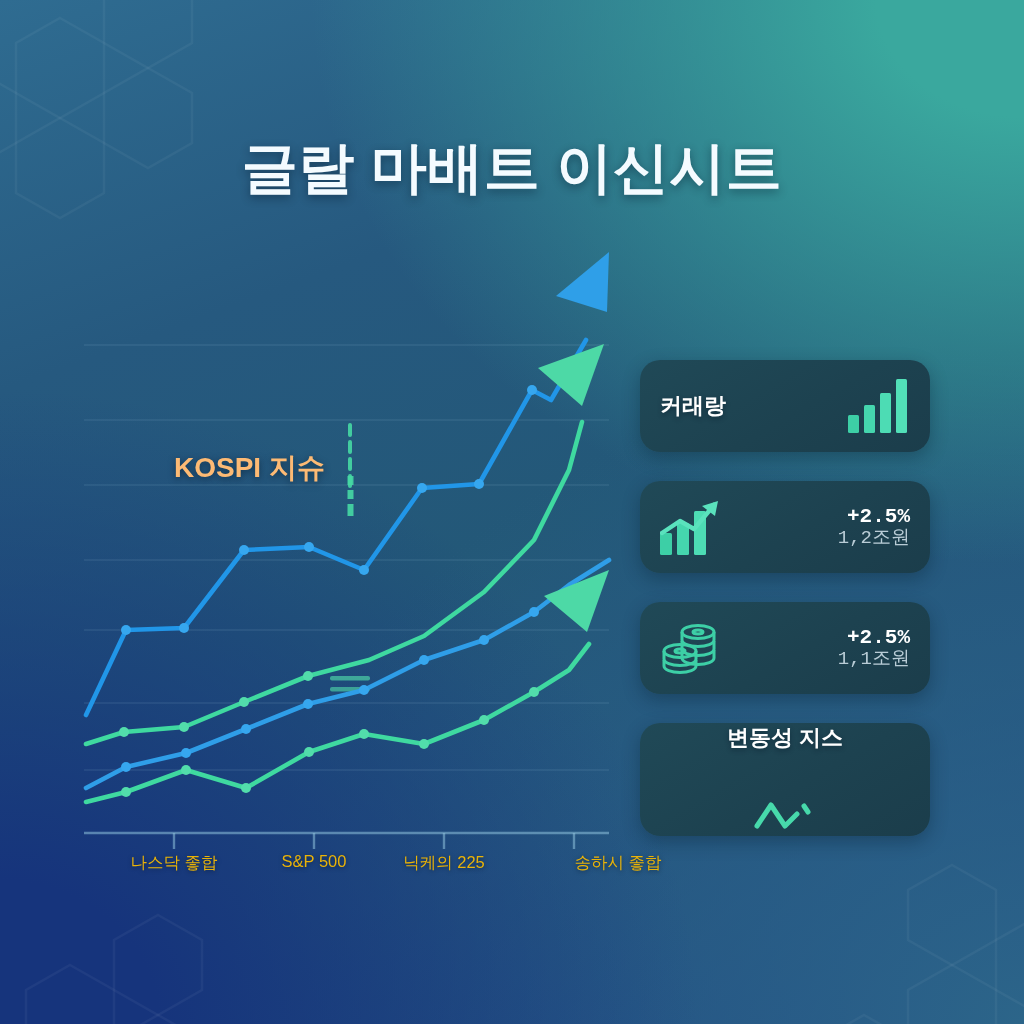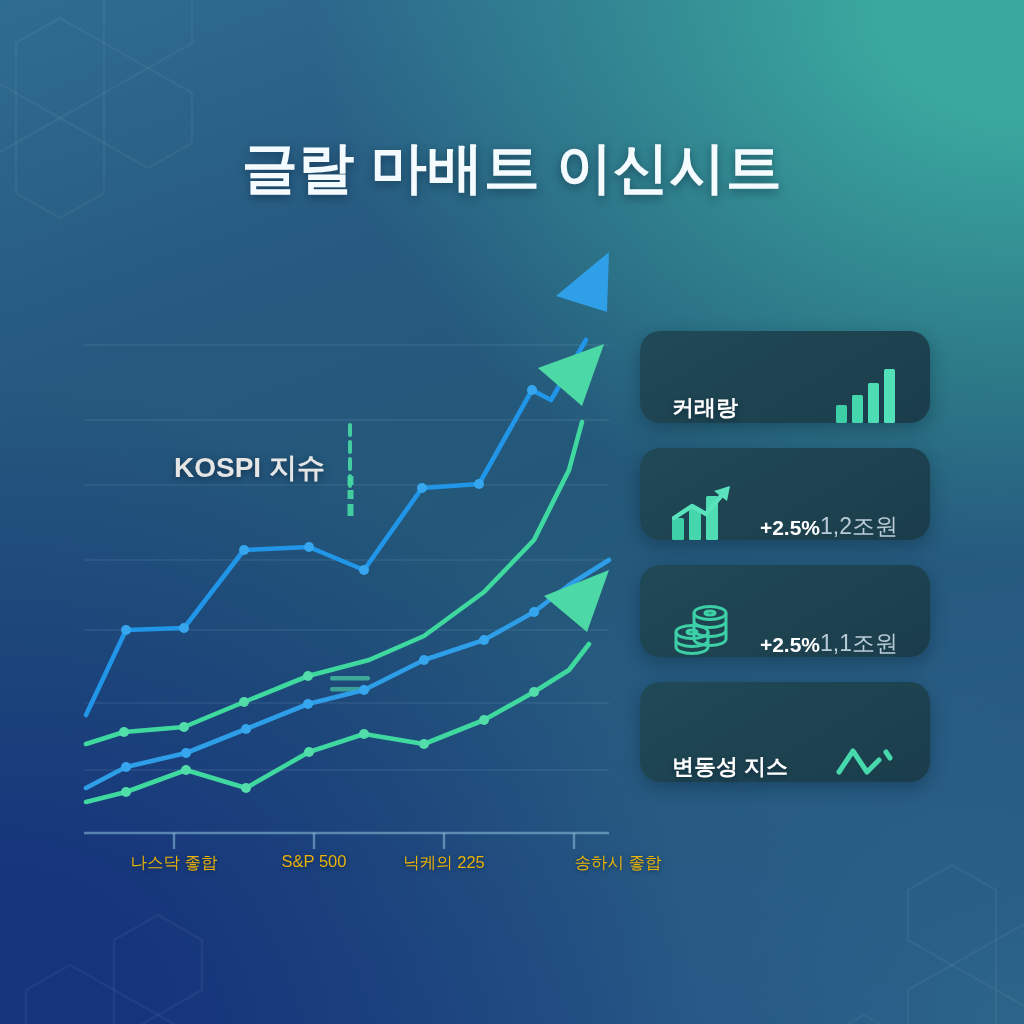--- a/index.html
+++ b/index.html
@@ -27,57 +27,58 @@
     font-size:56px;font-weight:bold;color:#f4fbff;letter-spacing:.5px;
     text-shadow:0 3px 10px rgba(4,22,40,.45);
     white-space:nowrap;
   }
 
   
   .chart-wrap{position:absolute;left:64px;top:240px;width:560px;height:660px;}
   .chart-svg{position:absolute;left:0;top:0;}
   .kospi-label{
     position:absolute;left:110px;top:209px;width:260px;text-align:left;
-    font-size:28px;font-weight:bold;color:#e5e5e5;
+    font-size:28px;font-weight:bold;color:#fdba74;
     text-shadow:0 2px 7px rgba(3,18,35,.55);
     white-space:nowrap;
   }
   .xlabels{
     position:absolute;left:0;top:612px;width:560px;height:34px;
   }
   .xlabel{
     position:absolute;transform:translateX(-50%);
     font-size:16.5px;color:#eab308;white-space:nowrap;
     text-shadow:0 1px 4px rgba(3,18,35,.55);
   }
 
   
   .cards{position:absolute;left:640px;top:331px;width:290px;}
   .card{
     position:relative;box-sizing:border-box;
     background:linear-gradient(150deg,#204957 0%,#1d4250 55%,#1b3d4b 100%);
     border-radius:20px;
     box-shadow:0 6px 18px rgba(6,26,42,.33);
-    display:flex;align-items:flex-end;
-    padding:0 32px;
+    display:flex;align-items:center;
+    padding:0 20px;
+    margin-top:29px;
   }
   .card.c1{height:92px;margin-bottom:25px;justify-content:space-between;}
   .card.c2{height:92px;margin-bottom:25px;justify-content:space-between;}
   .card.c3{height:92px;margin-bottom:25px;justify-content:space-between;}
   .card.c4{height:92px;margin-bottom:25px;justify-content:space-between;}
-  .card.c5{height:100px;justify-content:space-between;}
+  .card.c5{height:113px;justify-content:space-between;flex-direction:column;}
 
   .card-label{
     font-size:22px;font-weight:bold;color:#ffffff;white-space:nowrap;
     text-shadow:0 2px 5px rgba(3,18,35,.45);
   }
   .card-icon{display:flex;align-items:center;justify-content:center;}
-  .card-values{display:flex;flex-direction:row;align-items:flex-end;line-height:1.12;}
+  .card-values{display:flex;flex-direction:column;align-items:flex-end;line-height:1.12;font-family:Liberation Mono, monospace;}
   .card-pct{font-size:21px;font-weight:bold;color:#ffffff;white-space:nowrap;}
-  .card-sub{font-size:23px;color:#b9ccd6;white-space:nowrap;}
+  .card-sub{font-size:19px;color:#b9ccd6;white-space:nowrap;}
 </style>
 </head>
 <body>
 
 <div id="root">
 
   <div class="bg-base"></div>
   <svg class="bg-hex" width="1024" height="1024" viewBox="0 0 1024 1024">
     <g fill="none" stroke="#ffffff" stroke-opacity="0.09" stroke-width="2.5">
       <polygon points="60,18 104,43 104,93 60,118 16,93 16,43"></polygon>

